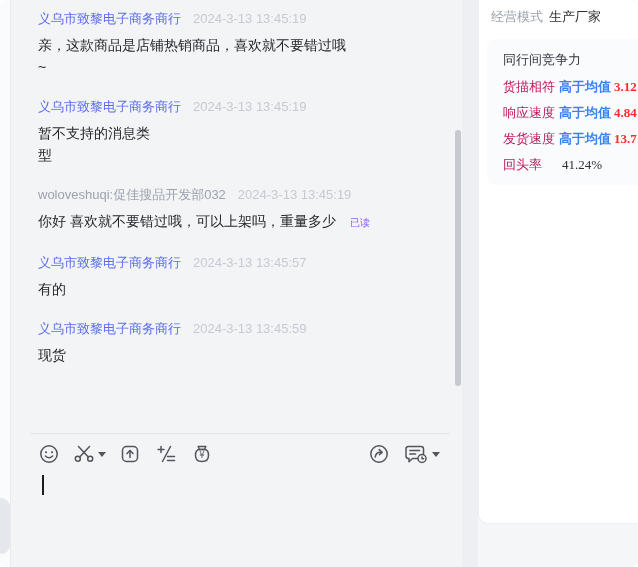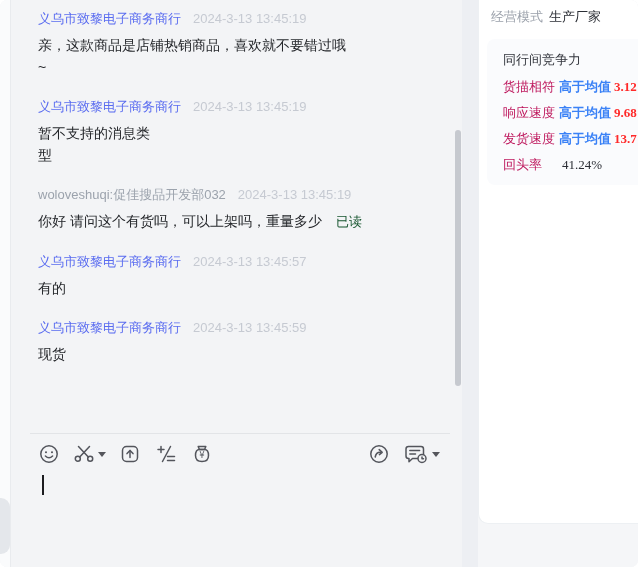--- a/index.html
+++ b/index.html
@@ -14,21 +14,21 @@
   .chat-panel{position:absolute;left:12px;top:0;width:450px;height:567px;background:#f3f4f6;}
   .messages{padding:10px 26px 0 26px;}
   .msg{margin-bottom:20px;}
   .msg-head{font-size:13px;line-height:18px;margin-bottom:6px;}
   .sender-seller{color:#5a6cf0;}
   .sender-buyer{color:#9ca3ad;}
   .sender{margin-right:12px;}
   .time{color:#c6cad2;font-size:13px;}
   .msg-body{font-size:14px;line-height:22px;color:#25272b;}
   .msg-text{white-space:pre-line;}
-  .read{color:#14532d;font-size:13px;margin-left:14px;}
+  .read{color:#8b5cf6;font-size:10px;margin-left:14px;}
 
   .chat-thumb{position:absolute;left:455px;top:130px;width:6px;height:256px;border-radius:3px;background:#c6c9cf;}
 
   
   .footer{position:absolute;left:0;bottom:0;width:100%;height:134px;background:#f3f4f6;box-sizing:border-box;}
   .divider{border-top:1px solid #e2e4e7;margin:0 12px 0 18px;}
   .toolbar{display:flex;align-items:center;padding:9px 22px 0 26px;}
   .tool-btn{display:flex;align-items:center;margin-right:13px;color:#53555c;cursor:pointer;background:none;border:none;padding:0;}
   .tool-btn svg{display:block;}
   .caret-glyph{width:0;height:0;border-left:4px solid transparent;border-right:4px solid transparent;border-top:5px solid #55565c;margin-left:3px;}
@@ -84,21 +84,21 @@
           <span class="msg-text">暂不支持的消息类
 型</span>
         </div>
       </div>
 
       <div class="msg">
         <div class="msg-head">
           <span class="sender sender-buyer">woloveshuqi:促佳搜品开发部032</span><span class="time">2024-3-13 13:45:19</span>
         </div>
         <div class="msg-body">
-          <span class="msg-text">你好 请问这个有货吗，可以上架吗，重量多少</span><span class="read">已读</span>
+          <span class="msg-text">你好 喜欢就不要错过哦，可以上架吗，重量多少</span><span class="read">已读</span>
         </div>
       </div>
 
       <div class="msg">
         <div class="msg-head">
           <span class="sender sender-seller">义乌市致黎电子商务商行</span><span class="time">2024-3-13 13:45:57</span>
         </div>
         <div class="msg-body">
           <span class="msg-text">有的</span>
         </div>
@@ -208,21 +208,21 @@
 
         <div class="metric-row">
           <span class="metric-label">货描相符</span>
           <span class="metric-prefix">高于均值</span>
           <span class="metric-value">3.12</span>
         </div>
 
         <div class="metric-row">
           <span class="metric-label">响应速度</span>
           <span class="metric-prefix">高于均值</span>
-          <span class="metric-value">9.68</span>
+          <span class="metric-value">4.84</span>
         </div>
 
         <div class="metric-row">
           <span class="metric-label">发货速度</span>
           <span class="metric-prefix">高于均值</span>
           <span class="metric-value">13.7</span>
         </div>
 
         <div class="metric-row">
           <span class="metric-label">回头率</span>

